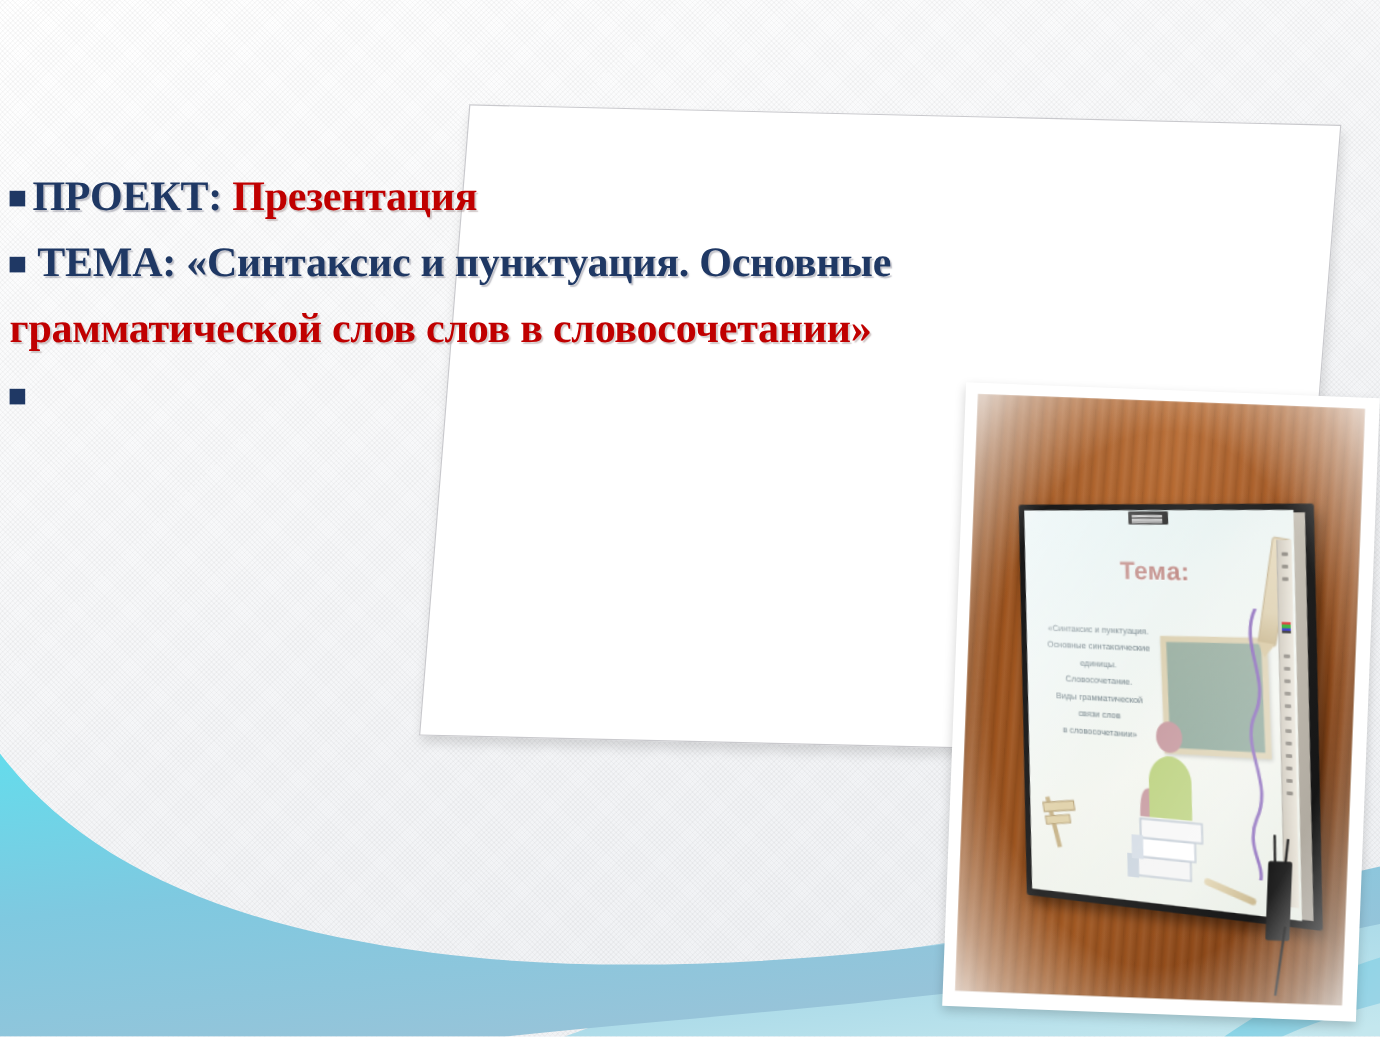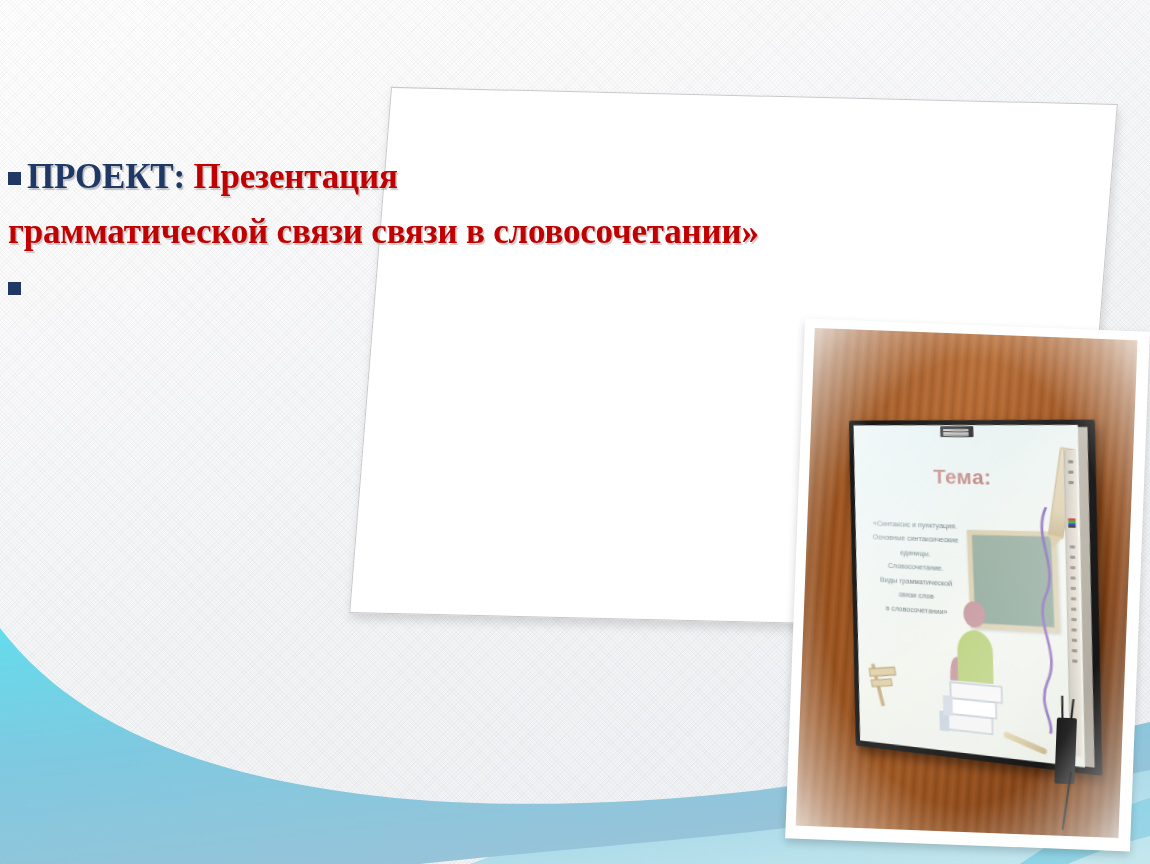--- a/index.html
+++ b/index.html
@@ -326,21 +326,21 @@
     width: 2px;
     height: 58px;
     background: #1d1d1d;
     transform: rotate(6deg);
   }
 
   
   .textblock {
     position: absolute;
     left: 8px;
-    top: 149px;
+    top: 136px;
     width: 1060px;
     z-index: 30;
   }
   .line {
     display: block;
     font-family: "Liberation Serif", "DejaVu Serif", serif;
     font-weight: 700;
     font-size: 35px;
     line-height: 55px;
     letter-spacing: -0.2px;
@@ -484,24 +484,27 @@
       </div>
     </div>
   </div>
 
   <div class="textblock">
 
     <div class="line">
       <span class="bullet"></span><span class="navy">ПРОЕКТ: </span><span class="red">Презентация</span>
     </div>
 
+    <div class="line">
+      <span class="bullet sp"></span><span class="navy">ТЕМА: «Синтаксис и пунктуация. Основные</span>
+    </div>
 
 
     <div class="line cont">
-      <span class="red">грамматической связи связи в словосочетании»</span>
+      <span class="red">грамматической слов слов в словосочетании»</span>
     </div>
 
     <div class="line">
       <span class="bullet"></span>
     </div>
 
   </div>
 
 </div>
 

